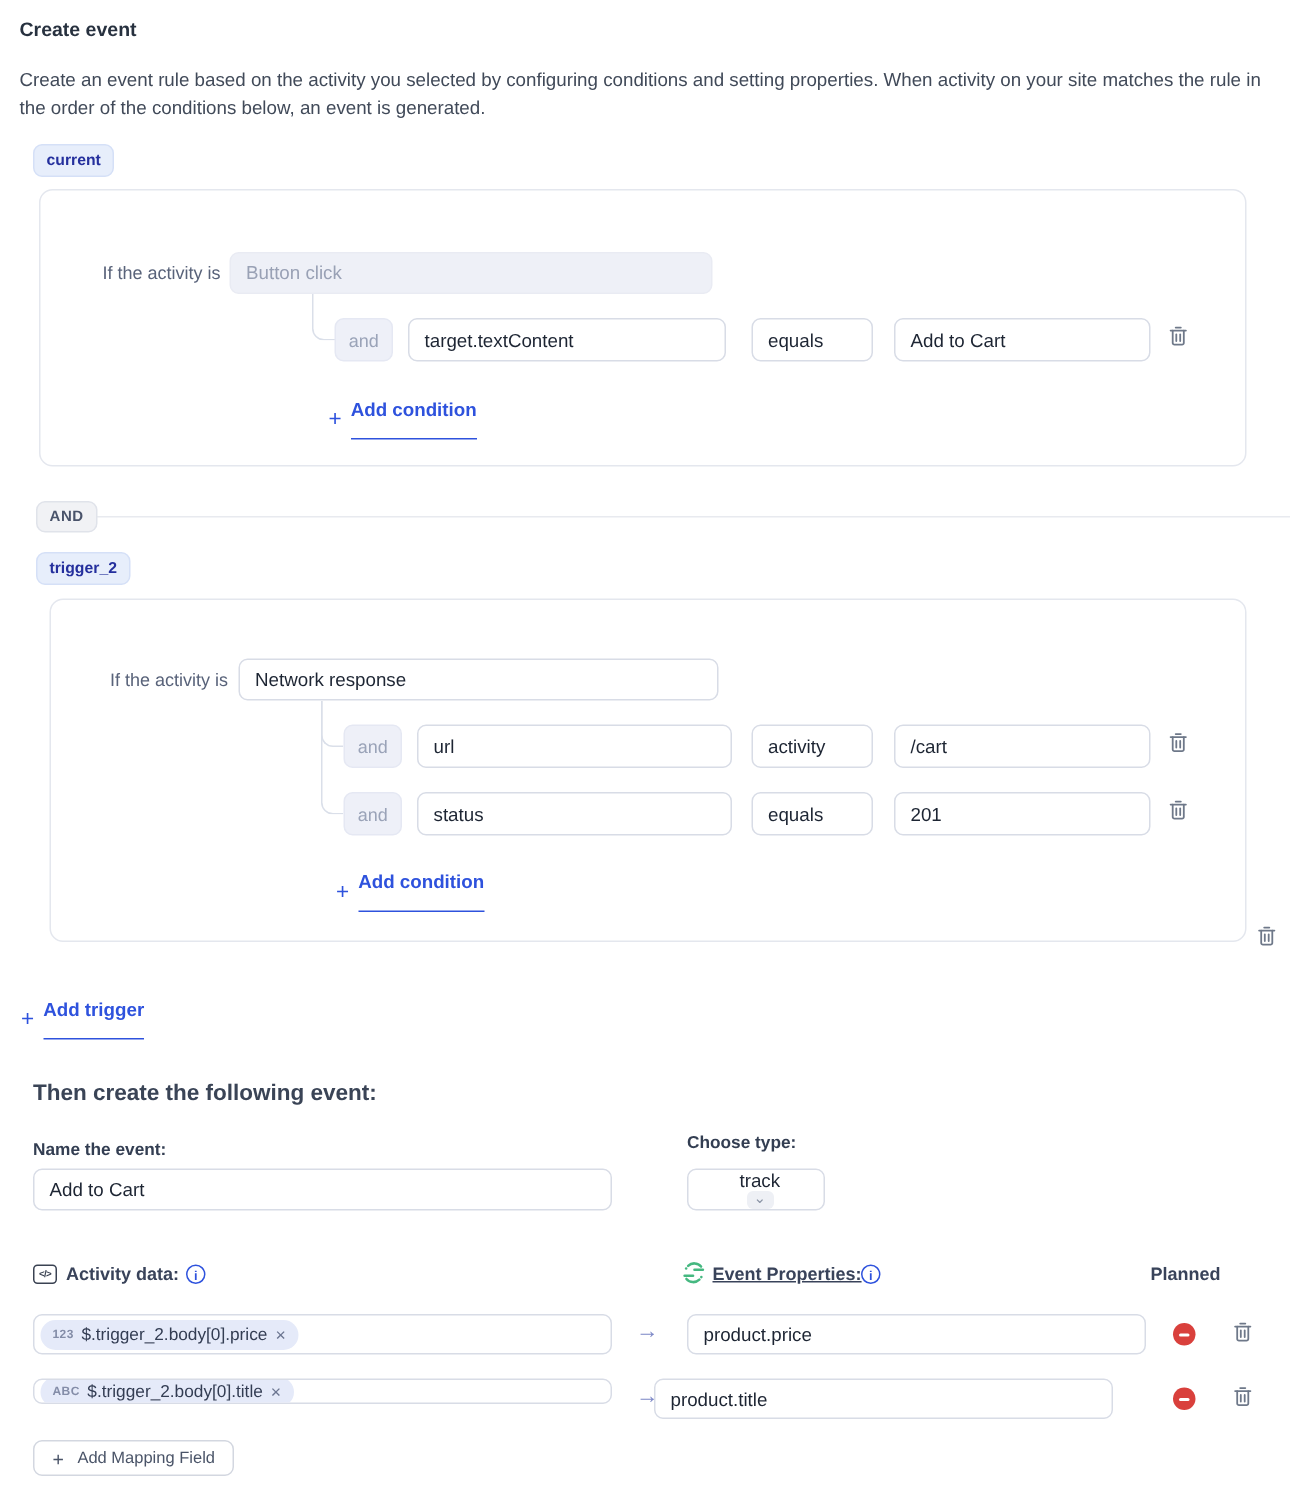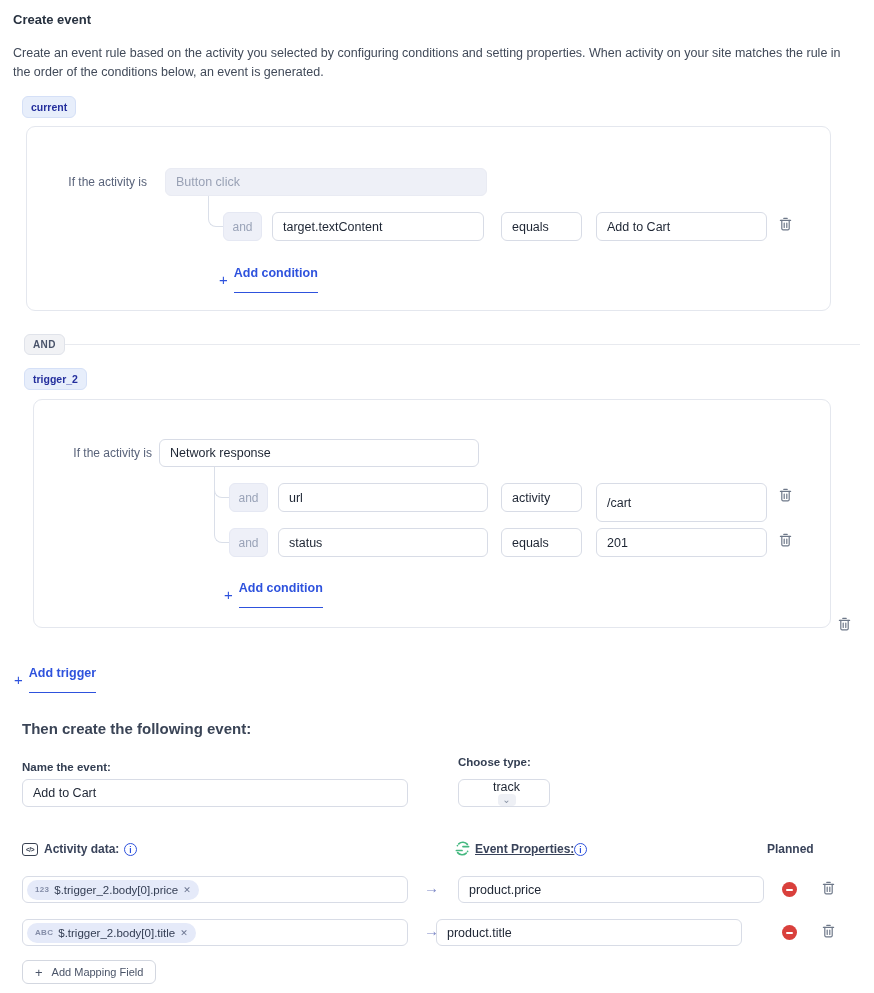--- a/index.html
+++ b/index.html
@@ -72,21 +72,21 @@
 
 <div id="page">
 
   <div class="abs page-title" style="left:13px; top:12px;">Create event</div>
   <div class="abs page-desc" style="left:13px; top:44px; width:848px;">Create an event rule based on the activity you selected by configuring conditions and setting properties. When activity on your site matches the rule in the order of the conditions below, an event is generated.</div>
 
   <span class="abs badge-blue" style="left:22px; top:96px;">current</span>
 
   <div class="abs card" style="left:26px; top:126px; width:805px; height:185px;">
     <div class="abs field-label" style="left:35px; top:48px; width:85px;">If the activity is</div>
-    <div class="abs inp disabled" style="left:138px; top:41px; width:322px; height:28px;">Button click</div>
+    <div class="abs inp disabled" style="left:126px; top:41px; width:322px; height:28px;">Button click</div>
 
     <div class="abs elbow" style="left:181px; top:69px; width:16px; height:31px;"></div>
 
     <div class="abs chip-and" style="left:196px; top:85px;">and</div>
     <div class="abs inp" style="left:245px; top:85px; width:212px; height:29px;">target.textContent</div>
     <div class="abs inp" style="left:474px; top:85px; width:81px; height:29px;">equals</div>
     <div class="abs inp" style="left:569px; top:85px; width:171px; height:29px;">Add to Cart</div>
     <button class="abs trash-btn" style="left:752px; top:90px;">
       <svg width="13" height="14" viewBox="0 0 13 14" fill="none" stroke="#6e7889" stroke-width="1.2" stroke-linecap="round">
         <path d="M4.8 1.4h3.4"></path>
@@ -110,21 +110,21 @@
   <div class="abs card" style="left:33px; top:399px; width:798px; height:229px;">
     <div class="abs field-label" style="left:33px; top:46px; width:85px;">If the activity is</div>
     <div class="abs inp" style="left:125px; top:39px; width:320px; height:28px;">Network response</div>
 
     <div class="abs elbow" style="left:180px; top:67px; width:15px; height:31px;"></div>
     <div class="abs elbow" style="left:180px; top:67px; width:15px; height:76px;"></div>
 
     <div class="abs chip-and" style="left:195px; top:83px;">and</div>
     <div class="abs inp" style="left:244px; top:83px; width:210px; height:29px;">url</div>
     <div class="abs inp" style="left:467px; top:83px; width:81px; height:29px;">activity</div>
-    <div class="abs inp" style="left:562px; top:83px; width:171px; height:39px;">/cart</div>
+    <div class="abs inp" style="left:562px; top:83px; width:171px; height:29px;">/cart</div>
     <button class="abs trash-btn" style="left:745px; top:88px;">
       <svg width="13" height="14" viewBox="0 0 13 14" fill="none" stroke="#6e7889" stroke-width="1.2" stroke-linecap="round">
         <path d="M4.8 1.4h3.4"></path>
           <path d="M1.4 3.4h10.2"></path>
         <path d="M2.8 3.4v8.2a1.2 1.2 0 0 0 1.2 1.2h5a1.2 1.2 0 0 0 1.2-1.2V3.4"></path>
         <path d="M5.2 6v4.4"></path>
           <path d="M7.8 6v4.4"></path>
       </svg>
     </button>
 
@@ -206,21 +206,21 @@
   <button class="abs trash-btn" style="left:822px; top:881px;">
     <svg width="13" height="14" viewBox="0 0 13 14" fill="none" stroke="#6e7889" stroke-width="1.2" stroke-linecap="round">
       <path d="M4.8 1.4h3.4"></path>
         <path d="M1.4 3.4h10.2"></path>
       <path d="M2.8 3.4v8.2a1.2 1.2 0 0 0 1.2 1.2h5a1.2 1.2 0 0 0 1.2-1.2V3.4"></path>
       <path d="M5.2 6v4.4"></path>
         <path d="M7.8 6v4.4"></path>
     </svg>
   </button>
 
-  <div class="abs inp" style="left:22px; top:919px; width:386px; height:27px; padding:0 4px;">
+  <div class="abs inp" style="left:22px; top:919px; width:386px; height:17px; padding:0 4px;">
     <span class="mapchip">
       <span class="pre">ABC</span>
       <span class="path">$.trigger_2.body[0].title</span>
       <span class="x">✕</span>
     </span>
   </div>
   <span class="abs arrow" style="left:424px; top:923px;">→</span>
   <div class="abs inp" style="left:436px; top:919px; width:306px; height:27px;">product.title</div>
   <span class="abs minus-icon" style="left:782px; top:925px;">
       <i></i>

